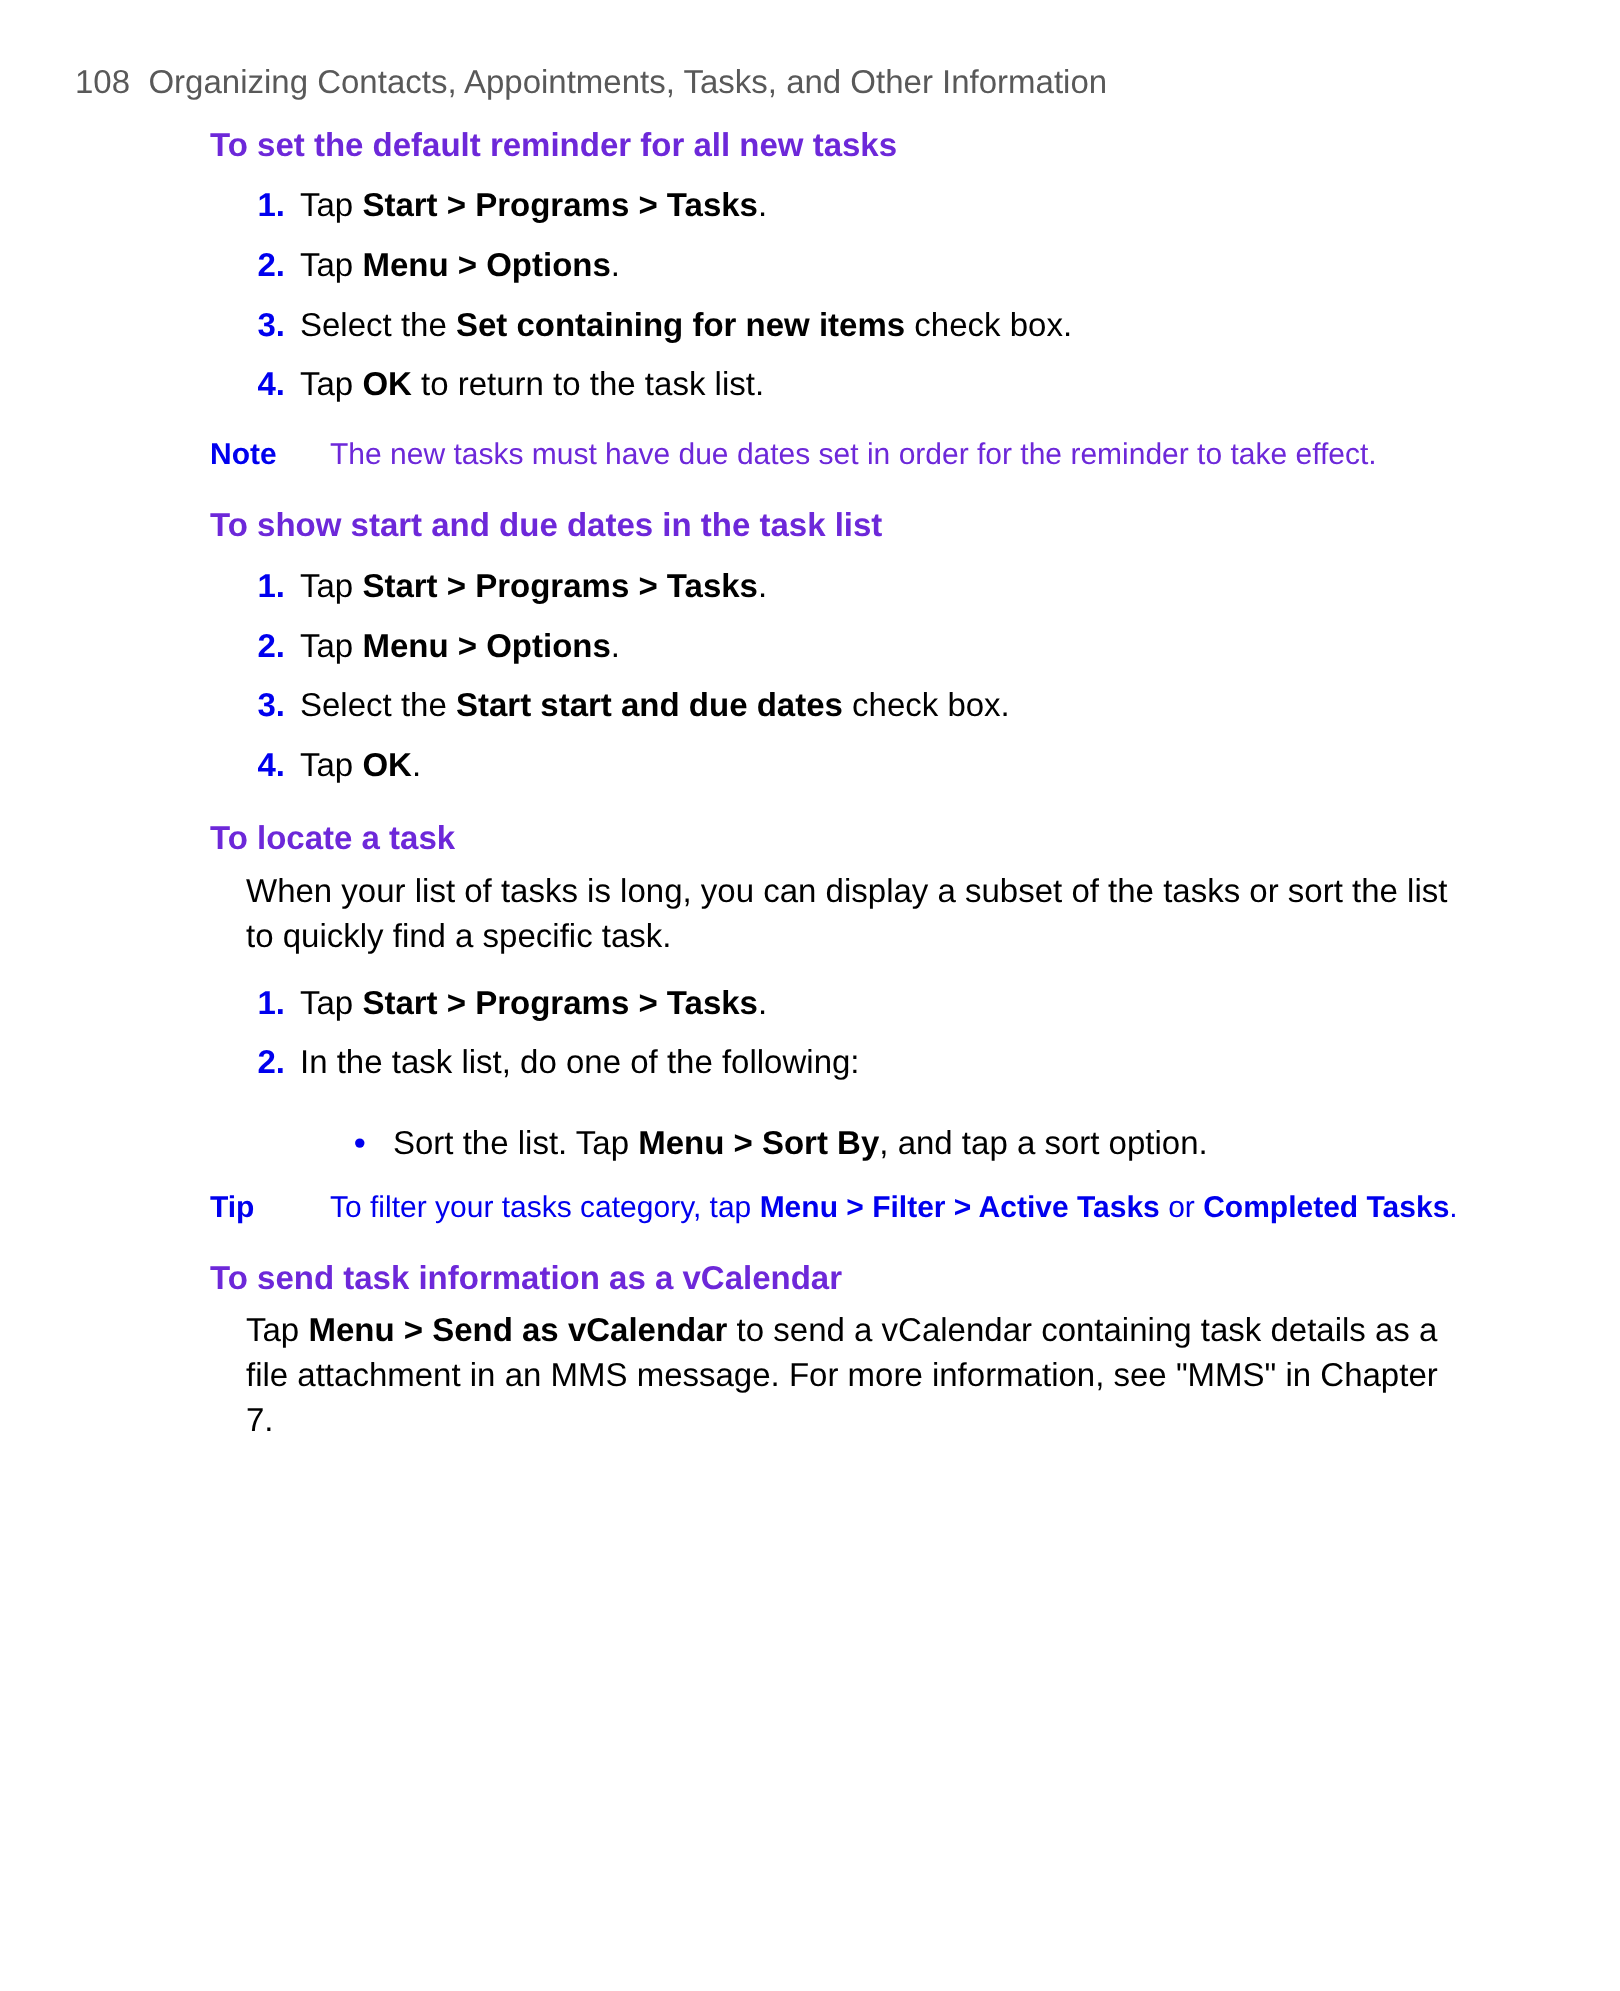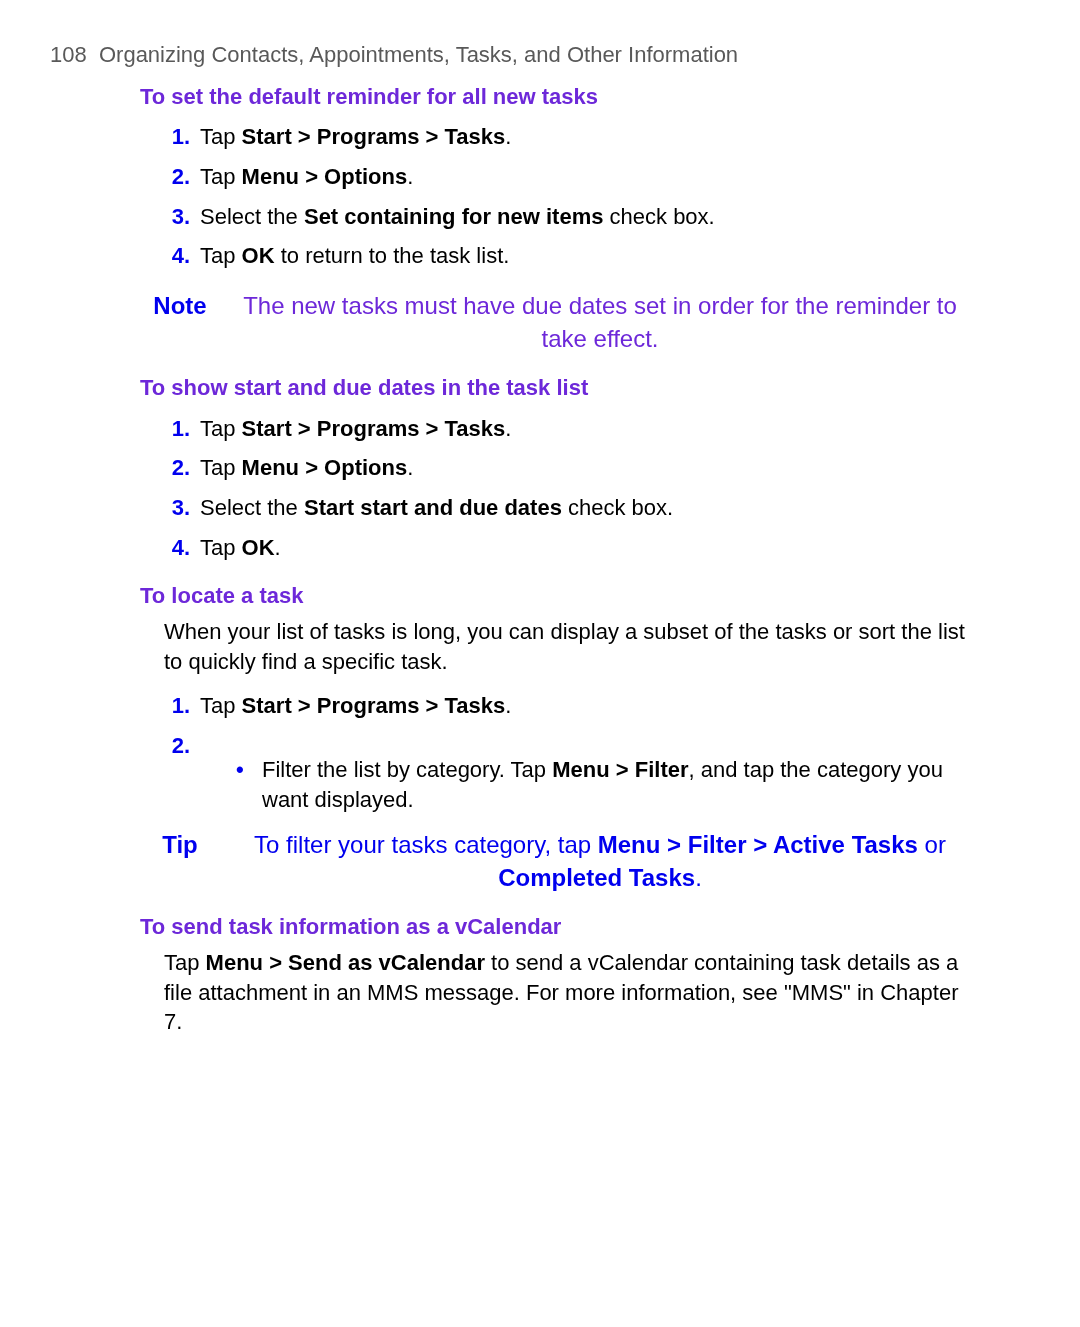--- a/index.html
+++ b/index.html
@@ -58,22 +58,21 @@
     content: "•";
     position: absolute;
     left: 6px;
     top: 5px;
     color: #0000ee;
     font-weight: 700;
   }
   .note-row, .tip-row {
     display: flex;
     margin: 10px 50px 18px 90px;
-    font-size: 24px;
-    text-align: center;
+    font-size: 20px;
   }
   .note-label, .tip-label {
     flex: 0 0 80px;
     font-weight: 700;
     color: #0000ee;
   }
   .note-text {
     color: #6d28d9;
     flex: 1;
   }
@@ -136,25 +135,26 @@
 
 <div class="section-heading">To locate a task</div>
 <div class="body-para">When your list of tasks is long, you can display a subset of the tasks or sort the list to quickly find a specific task.</div>
 <ol class="steps">
   <li>
     <span class="num">1.</span>
     <span>Tap </span><span class="bold">Start &gt; Programs &gt; Tasks</span><span>.</span>
   </li>
   <li>
     <span class="num">2.</span>
+    <span>In the task list, do one of the following:</span>
   </li>
 </ol>
 <ul class="bullets">
   <li>
-    <span>Filter the list by category. Tap </span><span class="bold">Menu &gt; Filter</span><span>, and tap the category you want displayed.</span>
+    <span>Sort the list. Tap </span><span class="bold">Menu &gt; Sort By</span><span>, and tap a sort option.</span>
   </li>
 </ul>
 <div class="tip-row">
   <div class="tip-label">Tip</div>
   <div class="tip-text">
     <span>To filter your tasks category, tap </span><span class="bold">Menu &gt; Filter &gt; Active Tasks</span><span> or </span><span class="bold">Completed Tasks</span><span>.</span>
   </div>
 </div>
 
 <div class="section-heading">To send task information as a vCalendar</div>

